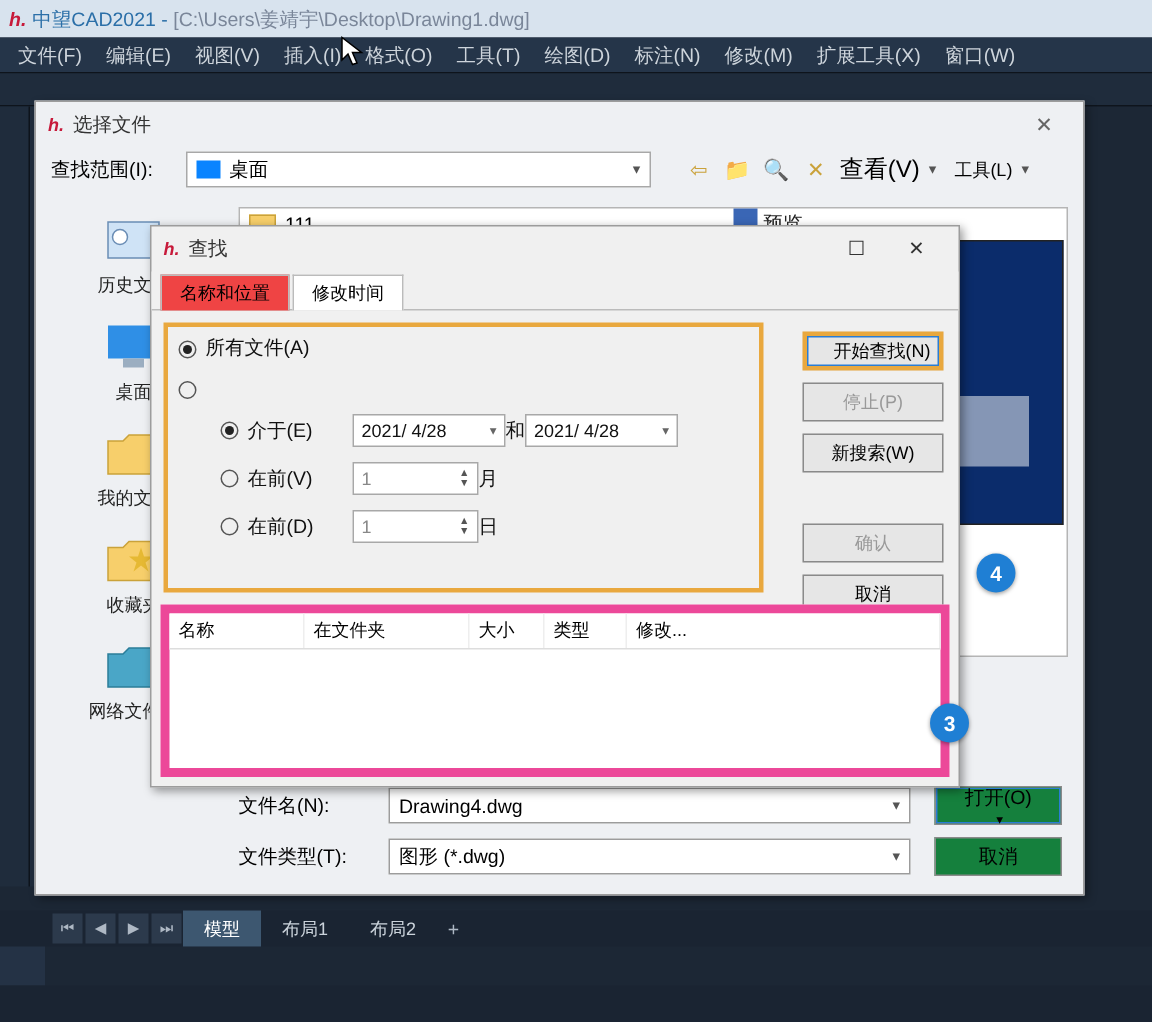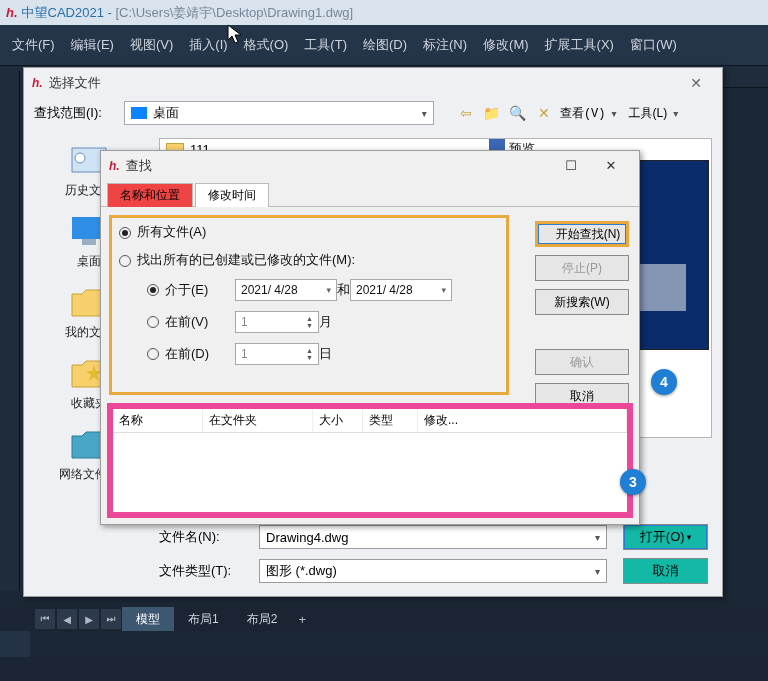--- a/index.html
+++ b/index.html
@@ -4,21 +4,21 @@
 <style>
 * { box-sizing: border-box; margin: 0; padding: 0; font-family: "Microsoft YaHei", SimSun, sans-serif; }
 body { width: 768px; height: 681px; background: #1c2735; overflow: hidden; position: relative; font-size: 13px; }
 
 
 .titlebar { height: 25px; background: #d8e3ee; display: flex; align-items: center; padding: 0 6px; color: #2b6fa8; font-size: 13px; }
 .titlebar .logo { color: #c7193a; font-style: italic; font-weight: bold; margin-right: 4px; }
 .titlebar .path { color: #7a8699; }
 
 
-.menubar { height: 41px; background: #253549; display: flex; align-items: center; padding: 0 4px; color: #cdd4db; font-size: 13px; border-bottom: 1px solid #0e141c; }
+.menubar { height: 24px; background: #253549; display: flex; align-items: center; padding: 0 4px; color: #cdd4db; font-size: 13px; border-bottom: 1px solid #0e141c; }
 .menubar .mitem { padding: 0 8px; cursor: default; }
 
 
 .toolbar { height: 22px; background: #1f2c3c; border-bottom: 1px solid #0e141c; }
 
 
 .leftcol { position: absolute; left: 0; top: 71px; width: 20px; height: 520px; background: #1f2c3c; border-right: 1px solid #0e141c; }
 .leftcol2 { position: absolute; left: 20px; top: 71px; width: 20px; height: 520px; background: #1f2c3c; border-right: 1px solid #0e141c; }
 
 
@@ -44,21 +44,21 @@
 #dlg-select .previc { position:absolute; left:465px; top:71px; width:16px; height:16px; background:#3a66b5; }
 #dlg-select .preview { position:absolute; left:465px; top:92px; width:220px; height:190px; background:#0b2c6b; border:1px solid #222; }
 #dlg-select .preview .inner { position:absolute; left:10%; top:55%; width:80%; height:25%; background: rgba(255,255,255,.5); }
 #dlg-select .navcol { position:absolute; left:10px; top:70px; width:110px; bottom:60px; }
 #dlg-select .navitem { text-align:center; margin-bottom: 10px; font-size:12px; color:#222; }
 #dlg-select .navitem .nic { width:46px; height:40px; margin:0 auto 4px; }
 #dlg-select .bottom { position:absolute; left:135px; right:14px; bottom:12px; }
 #dlg-select .brow { display:flex; align-items:center; gap:10px; margin-top:8px;}
 #dlg-select .tcombo { flex:1; height:24px; border:1px solid #9c9c9c; background:#fff; display:flex; align-items:center; padding:0 6px; }
 #dlg-select .tcombo .chev { margin-left:auto; font-size:10px; color:#555;}
-#dlg-select .btn { width:85px; height:26px; background:#14b8a6; border:1px solid #8a8a8a; display:flex; align-items:center; justify-content:center; margin-left:6px;}
+#dlg-select .btn { width:85px; height:26px; background:#15803d; border:1px solid #8a8a8a; display:flex; align-items:center; justify-content:center; margin-left:6px;flex-direction:column;}
 #dlg-select .btn.open { box-shadow: inset 0 0 0 1px #2a7dd4; }
 
 
 #dlg-find { left: 100px; top: 150px; width: 540px; height: 375px; background:#f0f0f0; }
 #dlg-find .tabs { display:flex; border-bottom:1px solid #bbb; padding-left:6px; height:26px; align-items:flex-end; background:#f0f0f0;}
 #dlg-find .tab { padding:3px 12px; border:1px solid #bbb; border-bottom:none; background:#ef4444; font-size:12px; margin-right:2px; position:relative; top:1px;}
 #dlg-find .tab.active { background:#fff; }
 #dlg-find .body { position:relative; height: calc(100% - 56px); }
 #dlg-find .framebox { position:absolute; left:8px; top:8px; width:400px; height:180px; border:3px solid #e9a83e; }
 #dlg-find .opts { position:absolute; left:18px; top:16px; width:380px; font-size:13px; color:#111; }
@@ -139,21 +139,21 @@
     <div class="combo">
       <span class="disk"></span>
       <span>桌面</span>
       <span class="chev">▾</span>
     </div>
     <div class="tbtns">
       <span class="ic">⇦</span>
       <span class="ic">📁</span>
       <span class="ic">🔍</span>
       <span class="ic">✕</span>
-      <span style="font-size:12px;font-family:Liberation Mono, monospace;">查看(V)</span>
+      <span style="font-size:16px;">查看(V)</span>
         <span style="font-size:10px;color:#555;">▾</span>
       <span style="font-size:12px;margin-left:6px;">工具(L)</span>
         <span style="font-size:10px;color:#555;">▾</span>
     </div>
   </div>
 
   <div class="navcol">
     <div class="navitem"><div class="nic"><svg width="46" height="40">
             <rect x="6" y="10" width="34" height="24" fill="#cfe3f6" stroke="#6a8db5"></rect>
             <circle cx="14" cy="20" r="5" fill="#fff" stroke="#6a8db5"></circle>
@@ -219,21 +219,21 @@
     </div>
   </div>
   <div class="tabs">
     <div class="tab">名称和位置</div>
     <div class="tab active">修改时间</div>
   </div>
   <div class="body">
     <div class="framebox"></div>
     <div class="opts">
       <div class="orow"><span class="radio sel"></span><span>所有文件(A)</span></div>
-      <div class="orow"><span class="radio"></span><span>找出所有的已创建或已修改的文件(M):</span></div>
+      <div class="orow"><span class="radio"></span></div>
       <div class="sub">
         <span class="radio sel"></span>
         <span class="lab">介于(E)</span>
         <div class="datebox">
             <span>2021/ 4/28</span>
             <span class="chev">▾</span>
           </div>
         <span>和</span>
         <div class="datebox">
             <span>2021/ 4/28</span>

